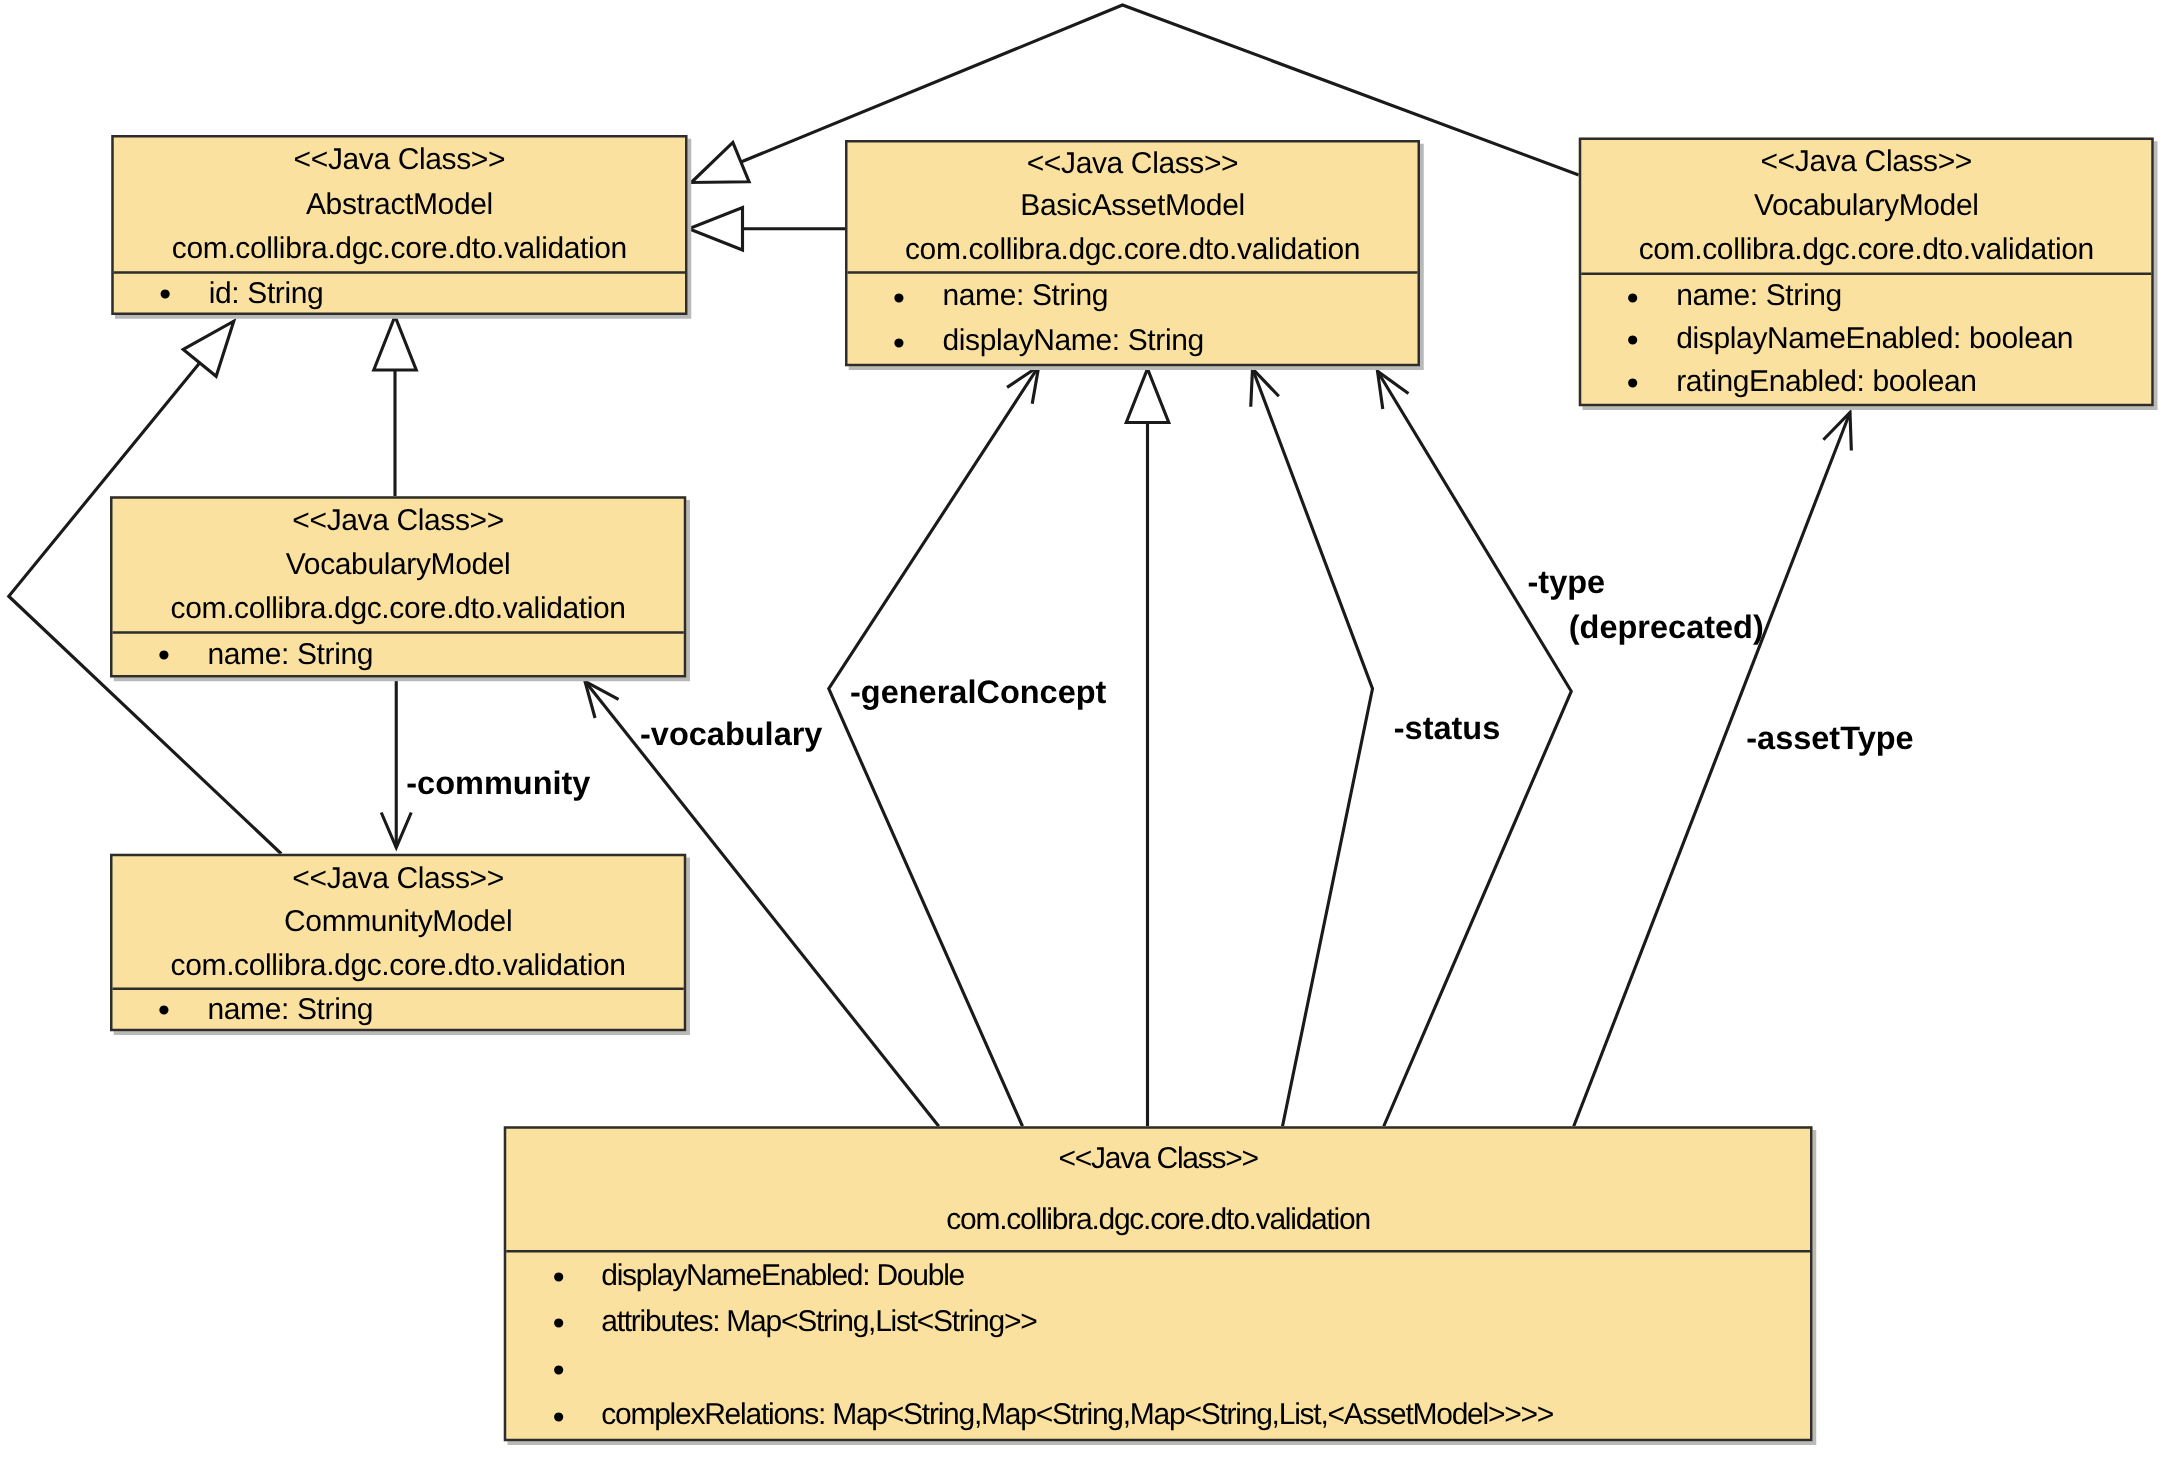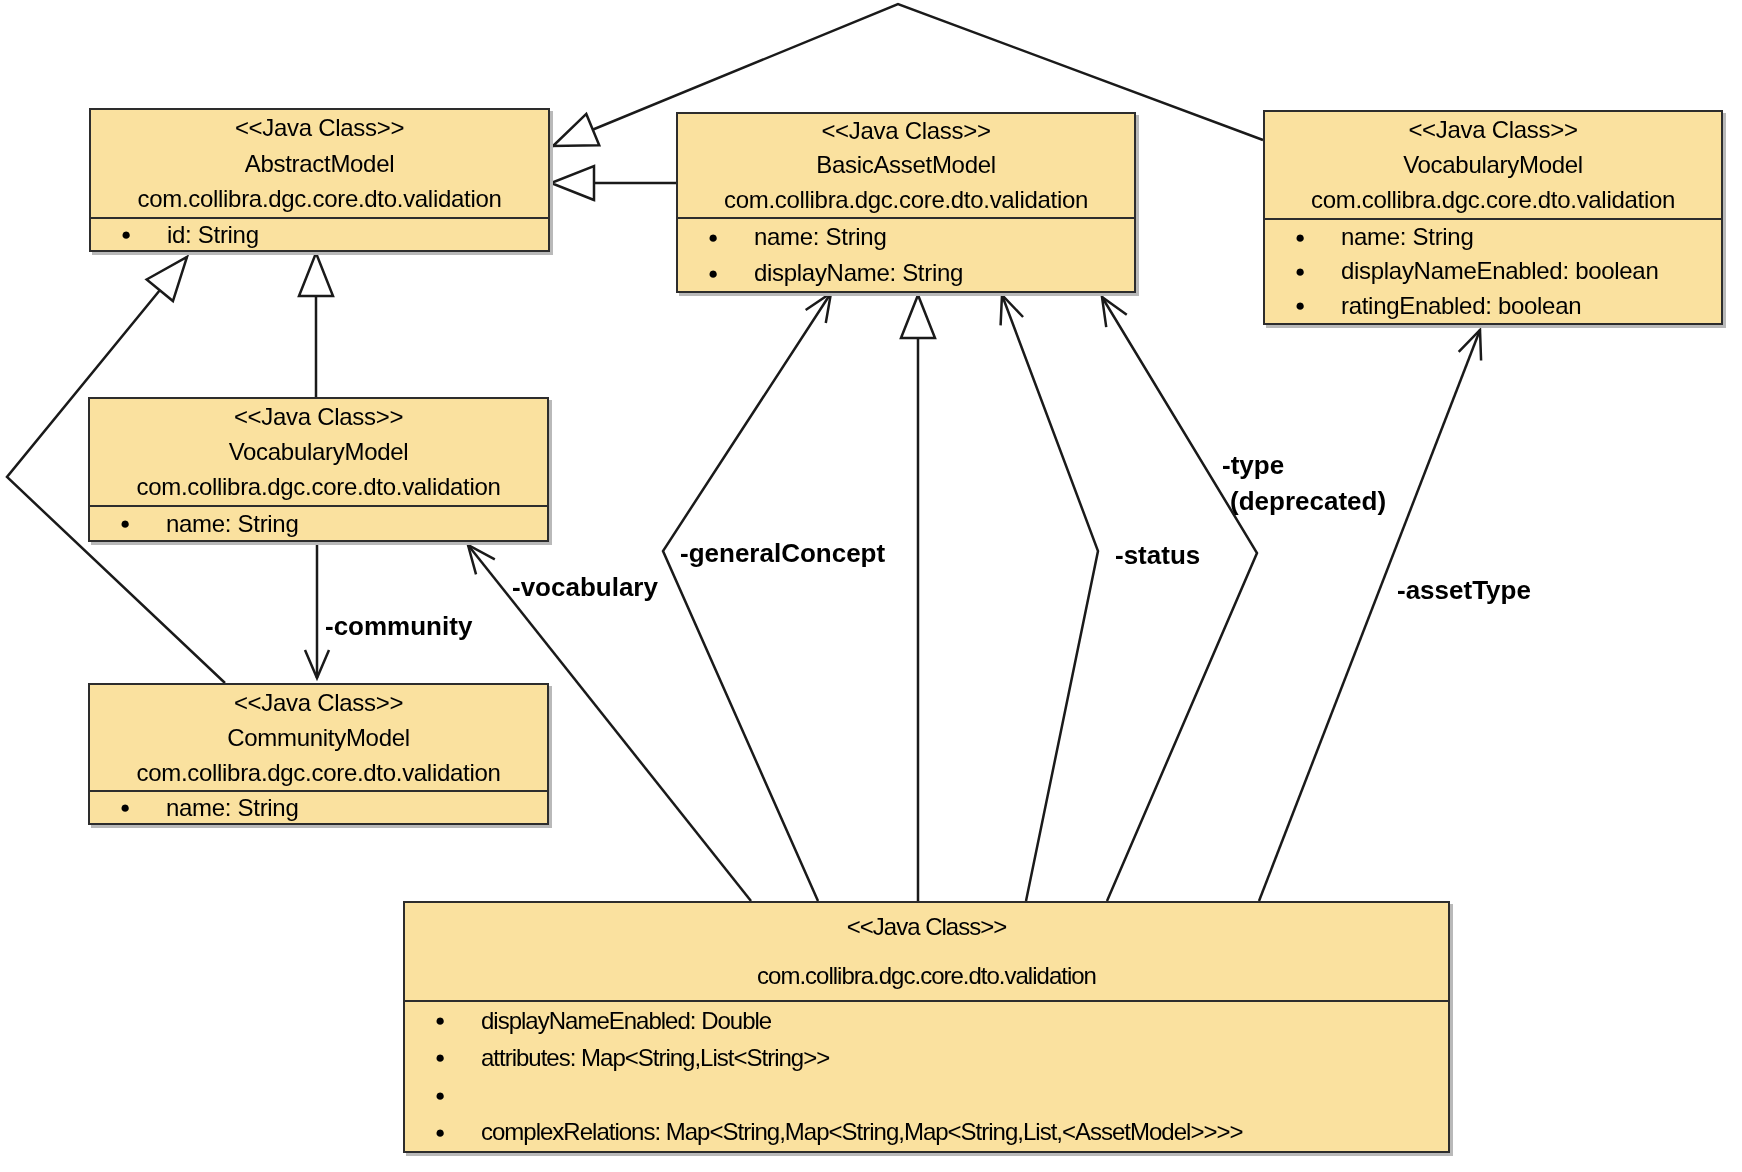--- a/index.html
+++ b/index.html
@@ -5,21 +5,21 @@
   html,body{margin:0;padding:0;background:#ffffff;}
   #diagram{
     position:relative;width:1742px;height:1172px;overflow:hidden;
     font-family:"Liberation Sans",sans-serif;color:#000000;
   }
   #connectors{position:absolute;left:0;top:0;z-index:1;}
   .uml-class{
     position:absolute;z-index:2;box-sizing:border-box;
     background:#FAE19F;border:2px solid #2d2d2d;
     box-shadow:3px 3px 0 #b9b9b9;
-    font-size:24px;letter-spacing:-0.3px;
+    font-size:24px;letter-spacing:-0.3px;text-align:right;
   }
   .uml-class .title{
     display:flex;flex-direction:column;box-sizing:border-box;
     border-bottom:2px solid #2d2d2d;
   }
   .uml-class .title > div{
     flex:1;display:flex;align-items:center;justify-content:center;
     white-space:nowrap;
   }
   .attr-row{
@@ -61,24 +61,24 @@
       <polyline points="818,901 663,551 831,293" marker-end="url(#vee)"></polyline>
       <polyline points="1026,901 1098,551 1002,295" marker-end="url(#vee)"></polyline>
       <polyline points="1107,901 1257,553 1102,297" marker-end="url(#vee)"></polyline>
       <line x1="1259" y1="901" x2="1480" y2="330" marker-end="url(#vee)"></line>
     </g>
   </svg>
 
   <div class="assoc-label" style="left:325px;top:608px">-community</div>
   <div class="assoc-label" style="left:512px;top:569px">-vocabulary</div>
   <div class="assoc-label" style="left:680px;top:535px">-generalConcept</div>
-  <div class="assoc-label" style="left:1115px;top:537px">-status</div>
+  <div class="assoc-label" style="left:1115px;top:564px">-status</div>
   <div class="assoc-label" style="left:1222px;top:447px">
     <div>-type</div>
-    <div style="margin-left:8px">(deprecated)</div>
+    <div style="margin-left:33px">(deprecated)</div>
   </div>
   <div class="assoc-label" style="left:1397px;top:572px">-assetType</div>
 
 <div class="uml-class" style="left: 89px; top: 108px; width: 461px; height: 144px;">
       <div class="title" style="height: 109px;">
         <div>&lt;&lt;Java Class&gt;&gt;</div>
         <div>AbstractModel</div>
         <div>com.collibra.dgc.core.dto.validation</div>
       </div>
       <div>

